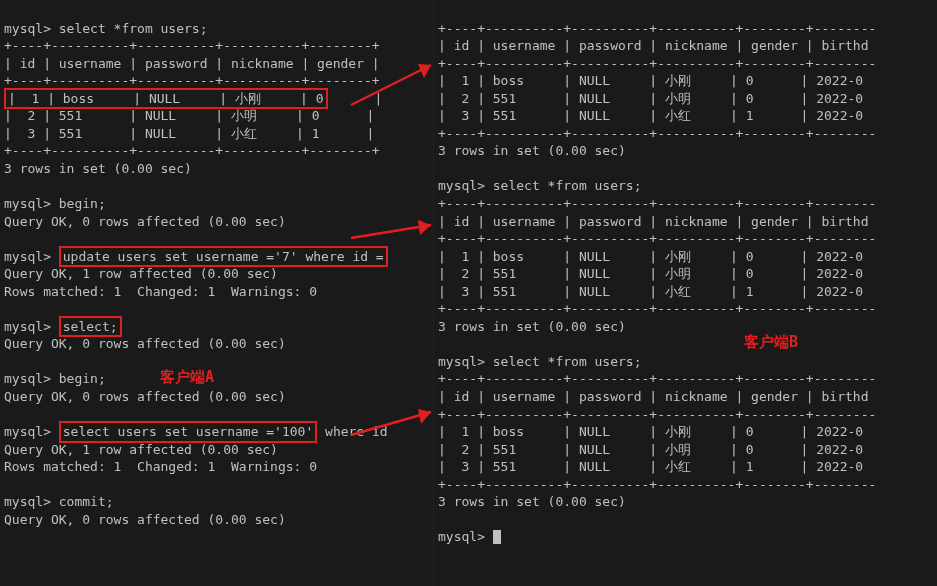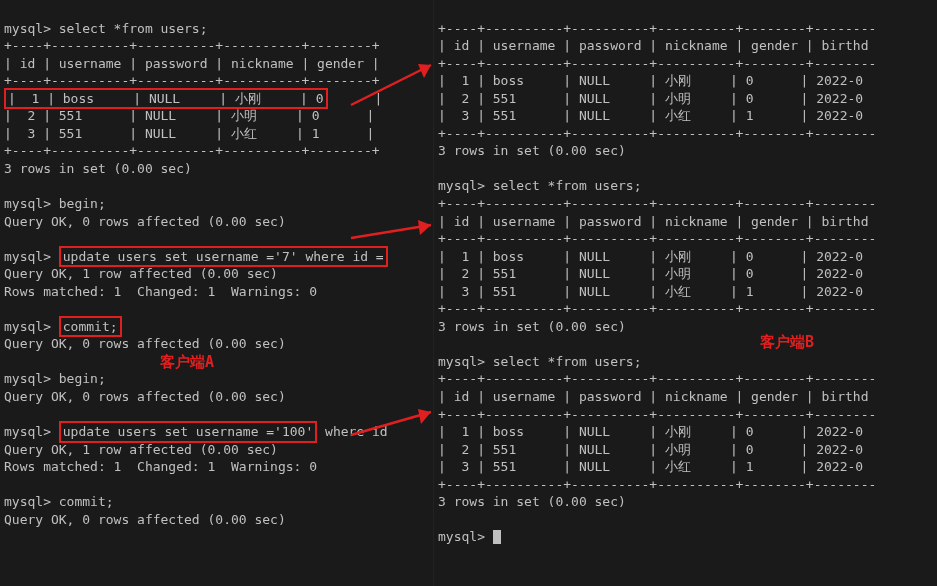--- a/index.html
+++ b/index.html
@@ -73,27 +73,27 @@
 <span>+----+----------+----------+----------+--------+</span>
 <span>3 rows in set (0.00 sec)</span>
 
 <span>mysql&gt; begin;</span>
 <span>Query OK, 0 rows affected (0.00 sec)</span>
 
 <span><span>mysql&gt; </span><span class="redbox">update users set username ='7' where id =</span></span>
 <span>Query OK, 1 row affected (0.00 sec)</span>
 <span>Rows matched: 1  Changed: 1  Warnings: 0</span>
 
-<span><span>mysql&gt; </span><span class="redbox">commit;</span></span>
+<span><span>mysql&gt; </span><span class="redbox">select;</span></span>
 <span>Query OK, 0 rows affected (0.00 sec)</span>
 
 <span>mysql&gt; begin;</span>
 <span>Query OK, 0 rows affected (0.00 sec)</span>
 
-<span><span>mysql&gt; </span><span class="redbox">update users set username ='100'</span><span> where id</span></span>
+<span><span>mysql&gt; </span><span class="redbox">select users set username ='100'</span><span> where id</span></span>
 <span>Query OK, 1 row affected (0.00 sec)</span>
 <span>Rows matched: 1  Changed: 1  Warnings: 0</span>
 
 <span>mysql&gt; commit;</span>
 <span>Query OK, 0 rows affected (0.00 sec)</span>
 </div>
 
   <div class="pane pane-right">
 <span>+----+----------+----------+----------+--------+--------</span>
 <span>| id | username | password | nickname | gender | birthd</span>
@@ -121,22 +121,22 @@
 <span>|  1 | boss     | NULL     | 小刚     | 0      | 2022-0</span>
 <span>|  2 | 551      | NULL     | 小明     | 0      | 2022-0</span>
 <span>|  3 | 551      | NULL     | 小红     | 1      | 2022-0</span>
 <span>+----+----------+----------+----------+--------+--------</span>
 <span>3 rows in set (0.00 sec)</span>
 
 <span><span>mysql&gt;</span> <span class="cursor"></span></span>
 </div>
 </div>
 
-<div class="redtext" style="left:160px; top:352px;">客户端A</div>
-<div class="redtext" style="left:760px; top:332px;">客户端B</div>
+<div class="redtext" style="left:160px; top:367px;">客户端A</div>
+<div class="redtext" style="left:744px; top:332px;">客户端B</div>
 
 <svg class="arrow" style="left:346px; top:50px; width:100px; height:60px;">
   <line x1="5" y1="55" x2="85" y2="15"></line>
   <polygon points="85,15 72,14 78,28"></polygon>
 </svg>
 <svg class="arrow" style="left:346px; top:215px; width:100px; height:30px;">
   <line x1="5" y1="23" x2="85" y2="10"></line>
   <polygon points="85,10 72,5 74,20"></polygon>
 </svg>
 <svg class="arrow" style="left:346px; top:400px; width:100px; height:40px;">

